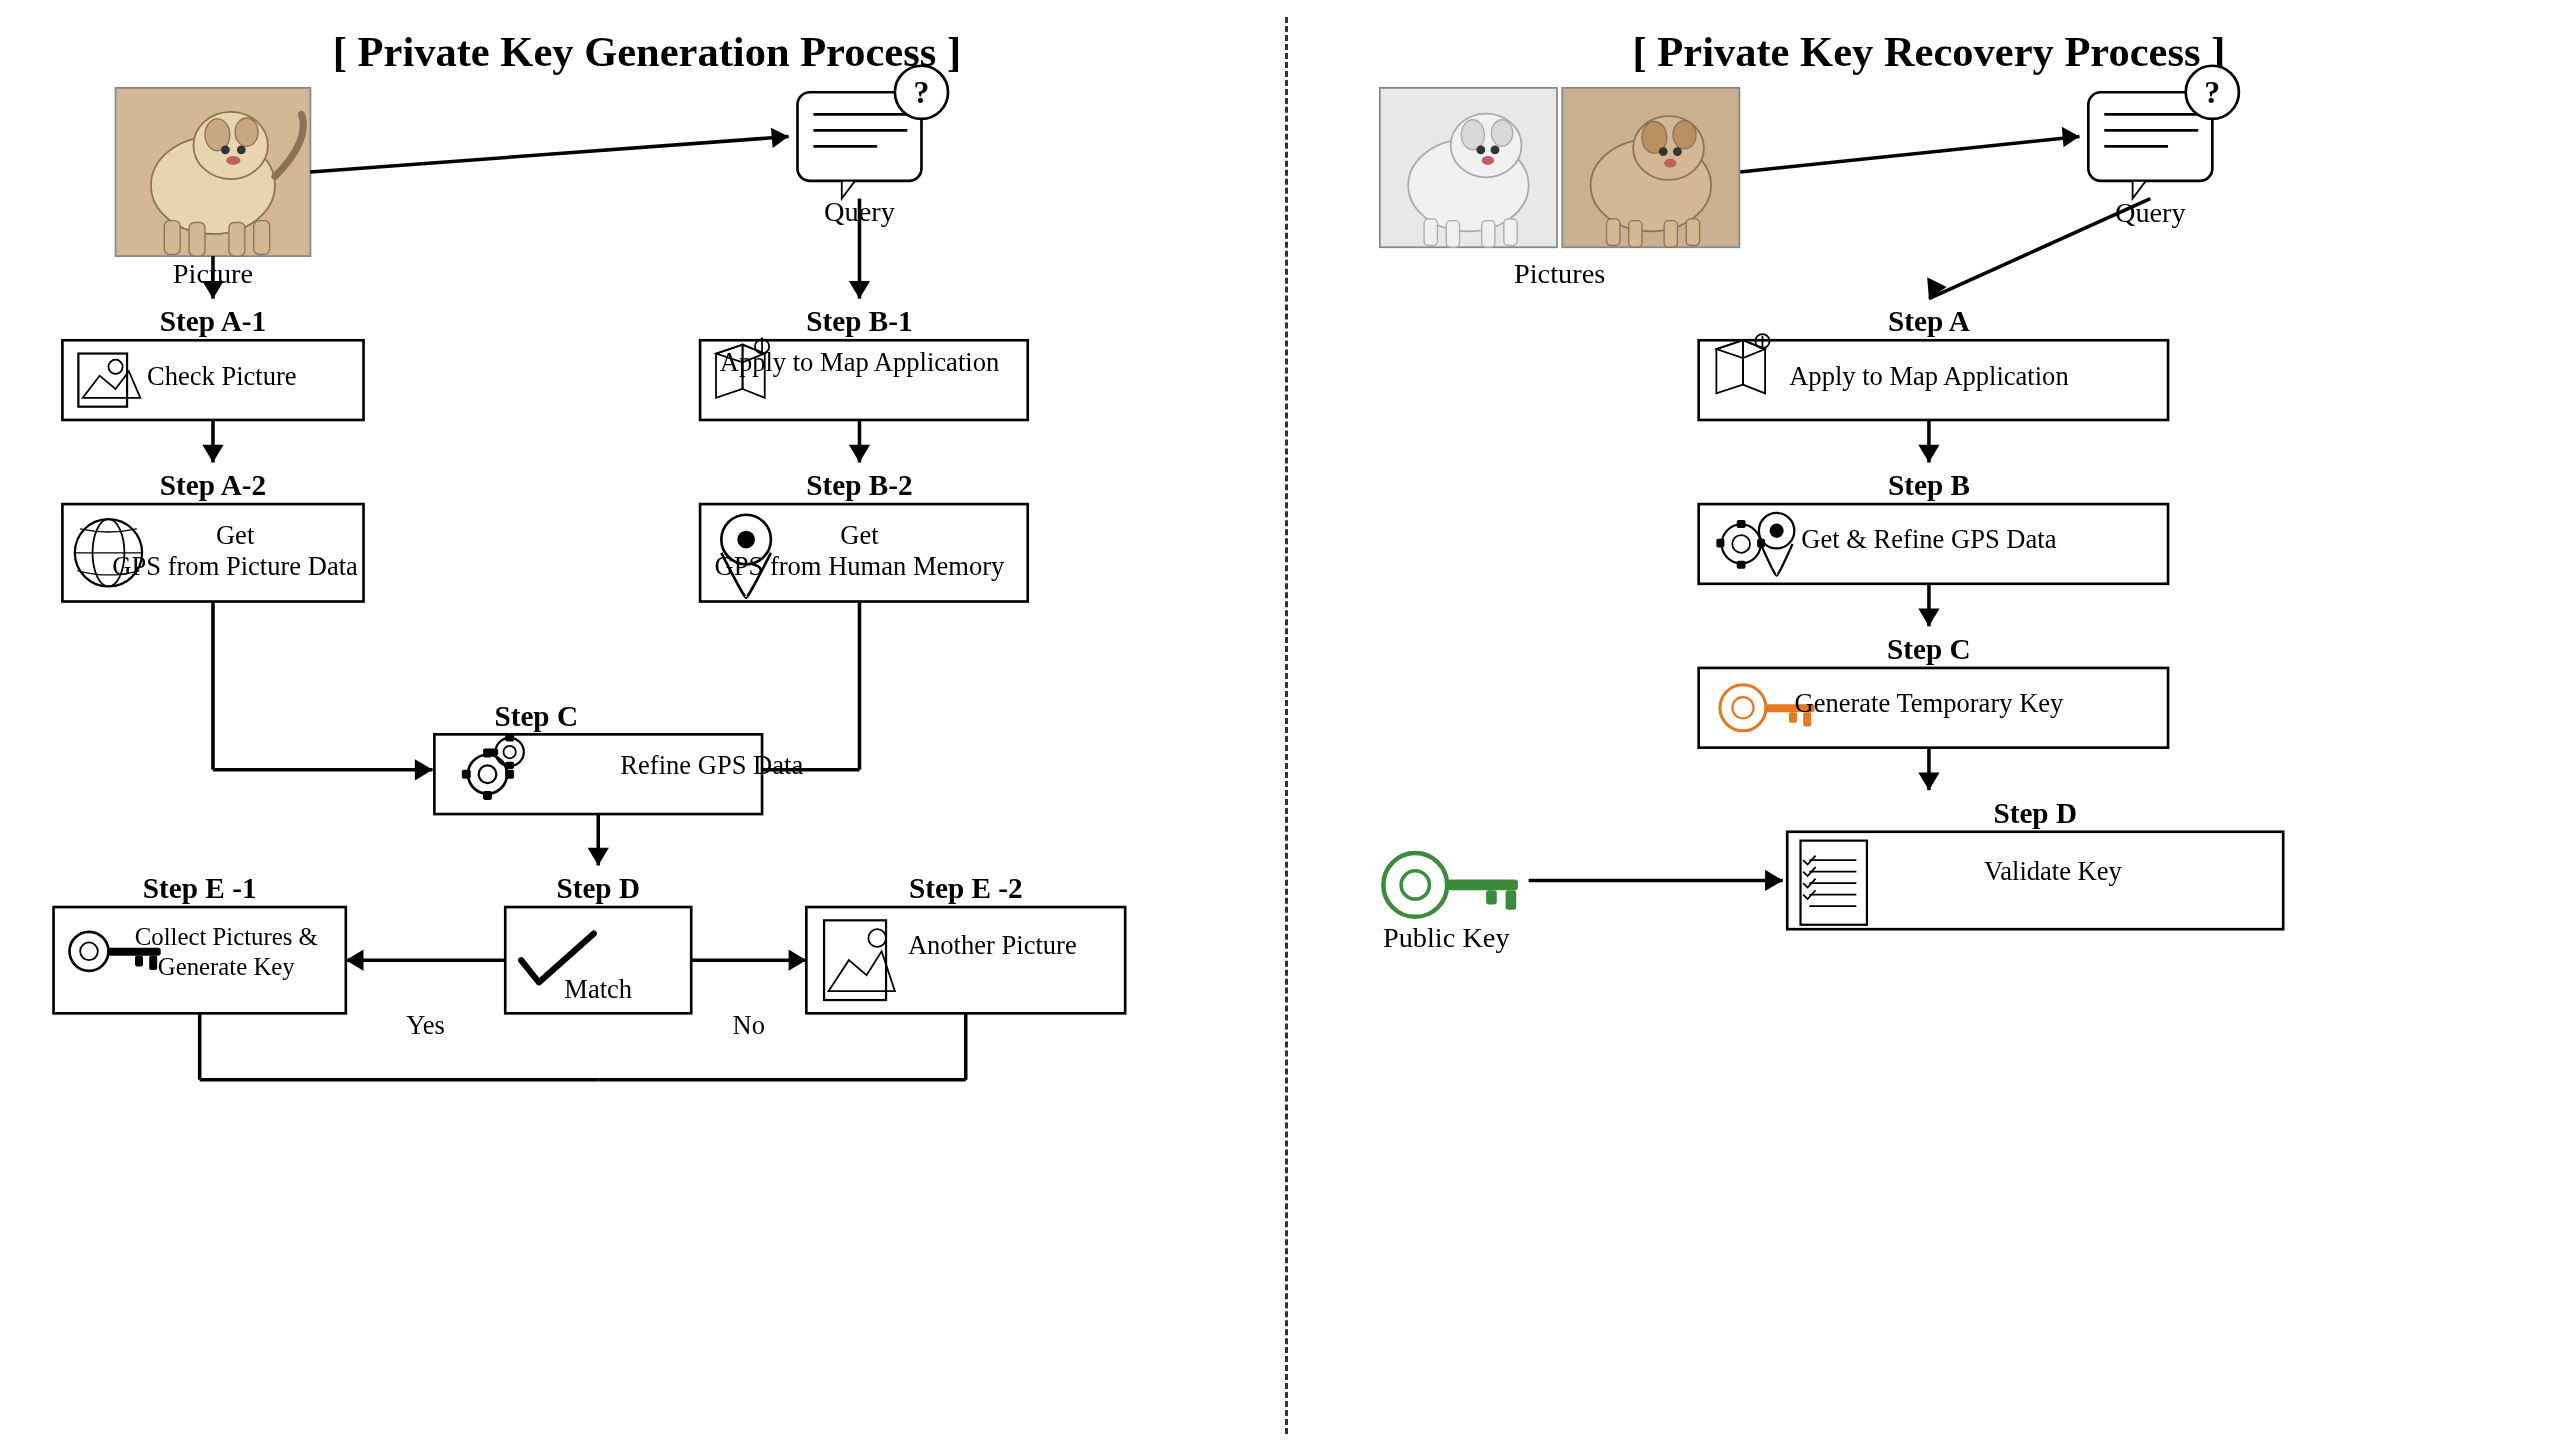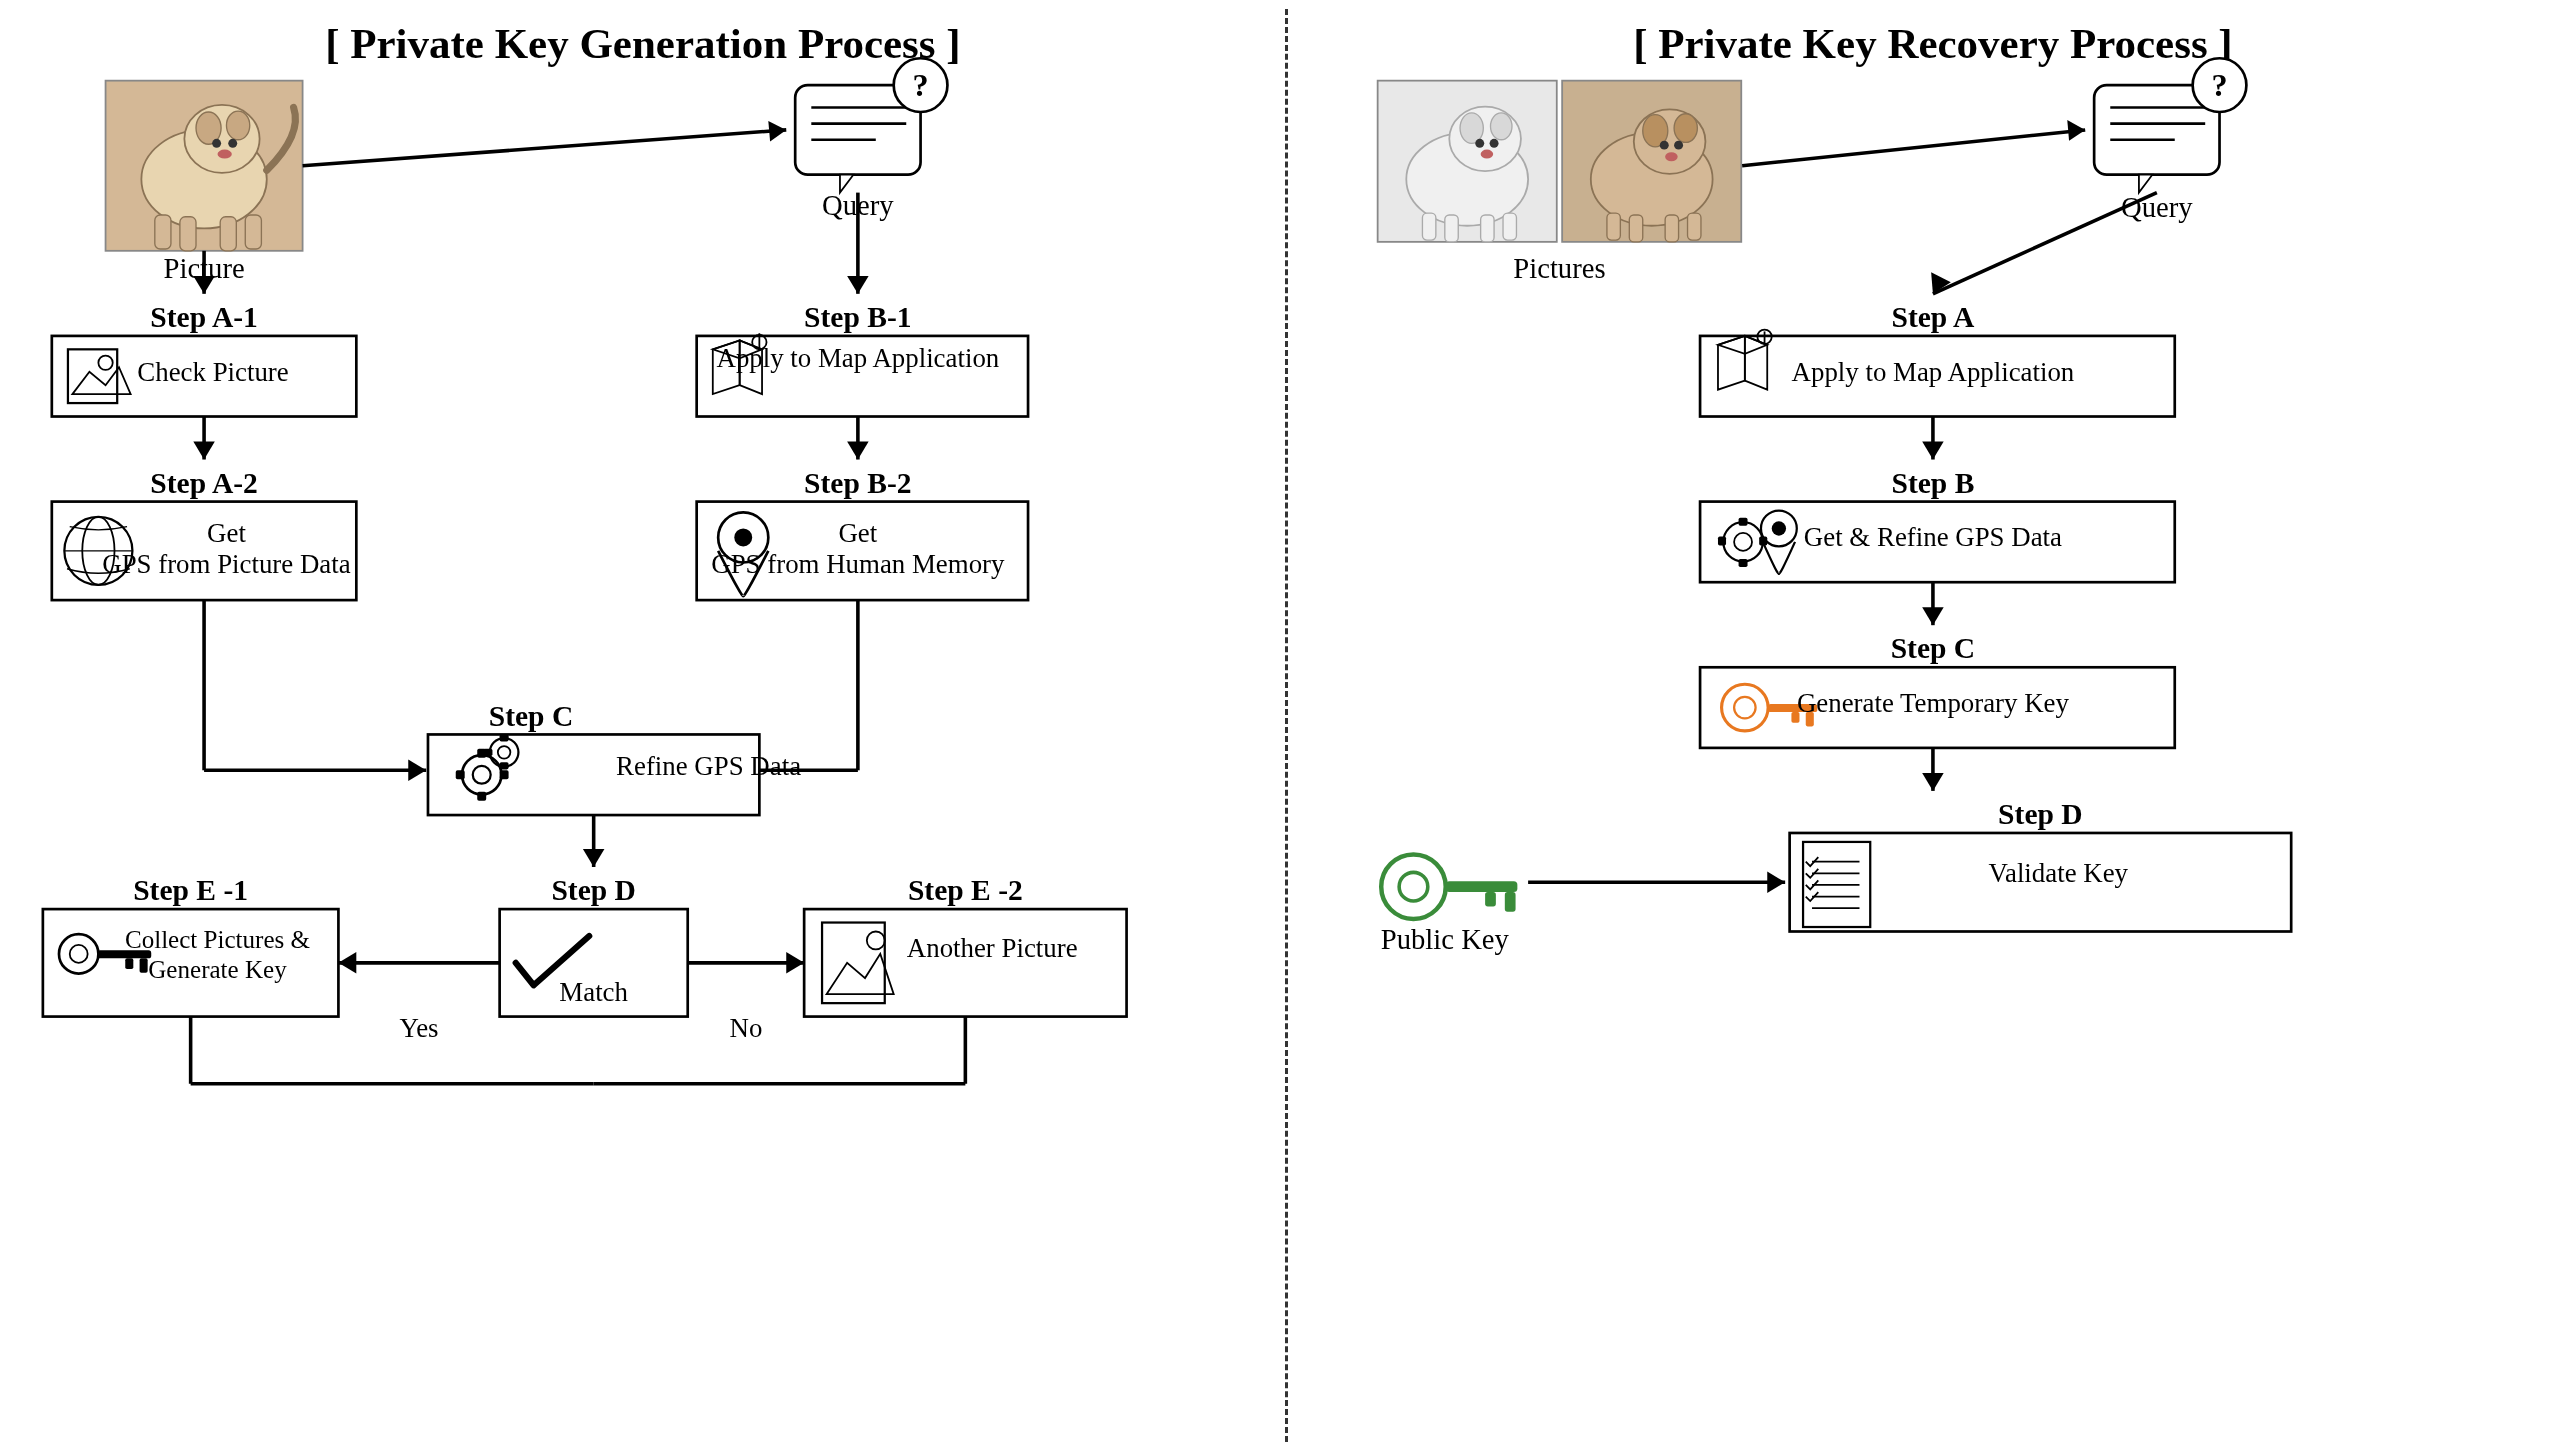--- a/index.html
+++ b/index.html
@@ -16,21 +16,21 @@
 
     svg text {
       font-family: 'Times New Roman', Times, serif;
     }
 
     
     .main-wrapper {
       display: flex;
       width: 100%;
       height: 100%;
-      padding: 9px;
+      padding: 17px;
       text-align: right;
     }
     .left-half {
       flex: 1;
       position: relative;
     }
     .right-half {
       flex: 1;
       position: relative;
     }

